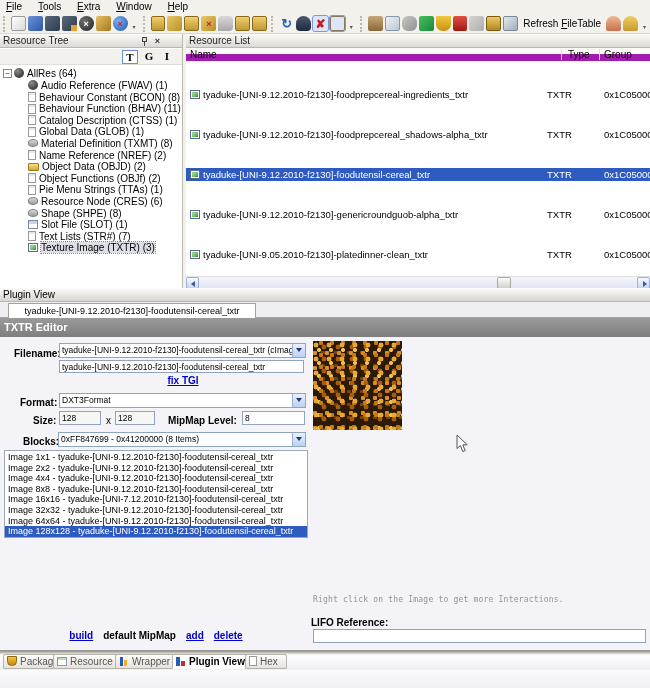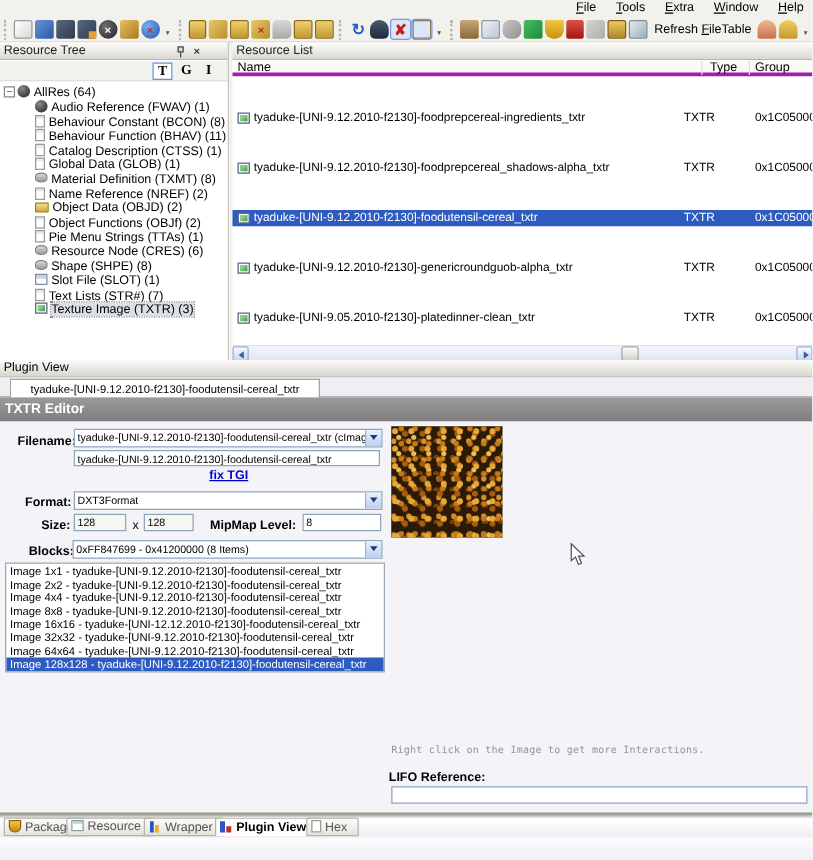--- a/index.html
+++ b/index.html
@@ -1,21 +1,21 @@
 <!DOCTYPE html>
 <html><head>
 <meta charset="utf-8">
 <style>
   * { margin:0; padding:0; box-sizing:border-box; }
   body { font-family:"Liberation Sans", sans-serif; }
   #app { position:relative; width:650px; height:688px; background:#f2f1ec; overflow:hidden;
          font-size:10px; color:#000; }
 
   
-  #menubar { position:absolute; left:0; top:0; width:650px; height:14px; background:#f2f1ec;text-align:right; }
+  #menubar { position:absolute; left:0; top:0; width:650px; height:14px; background:#f2f1ec; }
   .menu-item { display:inline-block; padding:1px 7px 1px 6px; font-size:10px; cursor:default; }
   .menu-item::first-letter { text-decoration:underline; }
 
   
   #toolbar { position:absolute; left:0; top:14px; width:650px; height:20px; background:#f2f1ec;
              border-bottom:1px solid #d9d7cf; display:flex; align-items:center; }
   .tb-grip { width:5px; height:16px; border-left:2px dotted #b9b7ae; margin:0 2px 0 3px; }
   .tb-icon { width:15px; height:15px; margin:0 1px; border-radius:2px; position:relative;
              display:inline-flex; align-items:center; justify-content:center;
              font-size:9px; font-weight:bold; color:#fff; }
@@ -91,21 +91,21 @@
                border:1px solid #a07818; border-radius:1px; }
   .ic-grid { width:10px; height:9px; background:#fff; border:1px solid #7a8aa0;
              box-shadow:inset 0 3px 0 #c8d4e4; }
   .ic-img { width:10px; height:9px; border:1px solid #5a6a88;
             background:linear-gradient(135deg,#8ad088 40%,#2a7830); box-shadow:inset 0 0 0 1px #fff; }
   .tree-indent { padding-left:28px; }
   .tree-item.selected .tree-label { background:#dcdfe6; outline:1px dotted #8a8a8a; }
 
   #list-panel { position:absolute; left:186px; top:0; width:464px; height:254px; background:#fff; }
   #list-colhdr { position:absolute; left:0; top:14px; right:0; height:13px; background:#fbfaf6;
-                 border-bottom:3px solid #a21caf; font-size:10px; }
+                 border-bottom:7px solid #a21caf; font-size:10px; }
   .colhdr-label { position:absolute; top:0; padding-top:1px; }
   .col-sep { position:absolute; top:1px; width:1px; height:11px; background:#ddd; }
   #list-rows { position:absolute; left:0; top:27px; right:0; }
   .list-row { position:relative; height:13px; line-height:13px; white-space:nowrap; font-size:9.5px;margin-top:27px; }
   .list-row .ic-img { position:absolute; left:4px; top:2px; }
   .cell-name { position:absolute; left:17px; }
   .cell-type { position:absolute; left:361px; }
   .cell-group { position:absolute; left:418px; }
   .list-row.selected { background:#2e5bc0; color:#fff; }
   #hscroll { position:absolute; left:0; right:0; bottom:0; height:12px;
@@ -398,31 +398,34 @@
       <div class="combo" id="blocks-combo">
         <span>0xFF847699 - 0x41200000 (8 Items)</span>
         <span class="drop-btn"></span>
       </div>
 
       <div id="image-list">
         <div class="img-item">Image 1x1 - tyaduke-[UNI-9.12.2010-f2130]-foodutensil-cereal_txtr</div>
         <div class="img-item">Image 2x2 - tyaduke-[UNI-9.12.2010-f2130]-foodutensil-cereal_txtr</div>
         <div class="img-item">Image 4x4 - tyaduke-[UNI-9.12.2010-f2130]-foodutensil-cereal_txtr</div>
         <div class="img-item">Image 8x8 - tyaduke-[UNI-9.12.2010-f2130]-foodutensil-cereal_txtr</div>
-        <div class="img-item">Image 16x16 - tyaduke-[UNI-12.12.2010-f2130]-foodutensil-cereal_txtr</div>
+        <div class="img-item">Image 16x16 - tyaduke-[UNI-7.12.2010-f2130]-foodutensil-cereal_txtr</div>
         <div class="img-item">Image 32x32 - tyaduke-[UNI-9.12.2010-f2130]-foodutensil-cereal_txtr</div>
         <div class="img-item">Image 64x64 - tyaduke-[UNI-9.12.2010-f2130]-foodutensil-cereal_txtr</div>
         <div class="img-item selected">Image 128x128 - tyaduke-[UNI-9.12.2010-f2130]-foodutensil-cereal_txtr</div>
       </div>
 
       <span id="hint-text">Right click on the Image to get more Interactions.</span>
 
       <span class="lbl" id="lifo-label">LIFO Reference:</span>
       <div class="txt-input" id="lifo-input"></div>
 
+      <div id="mipmap-links">
+        <span class="link">build</span><span>default MipMap</span><span class="link">add</span><span class="link">delete</span>
+      </div>
     </div>
   </div>
 
   <div id="bottom-strip">
     <span class="btab" style="left:3px;"><span class="bt-icon bi-package"></span><span>Package</span></span>
     <span class="btab" style="left:53px;"><span class="bt-icon bi-resource"></span><span>Resource</span></span>
     <span class="btab" style="left:115px;"><span class="bt-icon bi-wrapper"></span><span>Wrapper</span></span>
     <span class="btab selected" style="left:172px;"><span class="bt-icon bi-plugin"></span><span>Plugin View</span></span>
     <span class="btab" style="left:245px;"><span class="bt-icon bi-hex"></span><span>Hex</span></span>
   </div>

